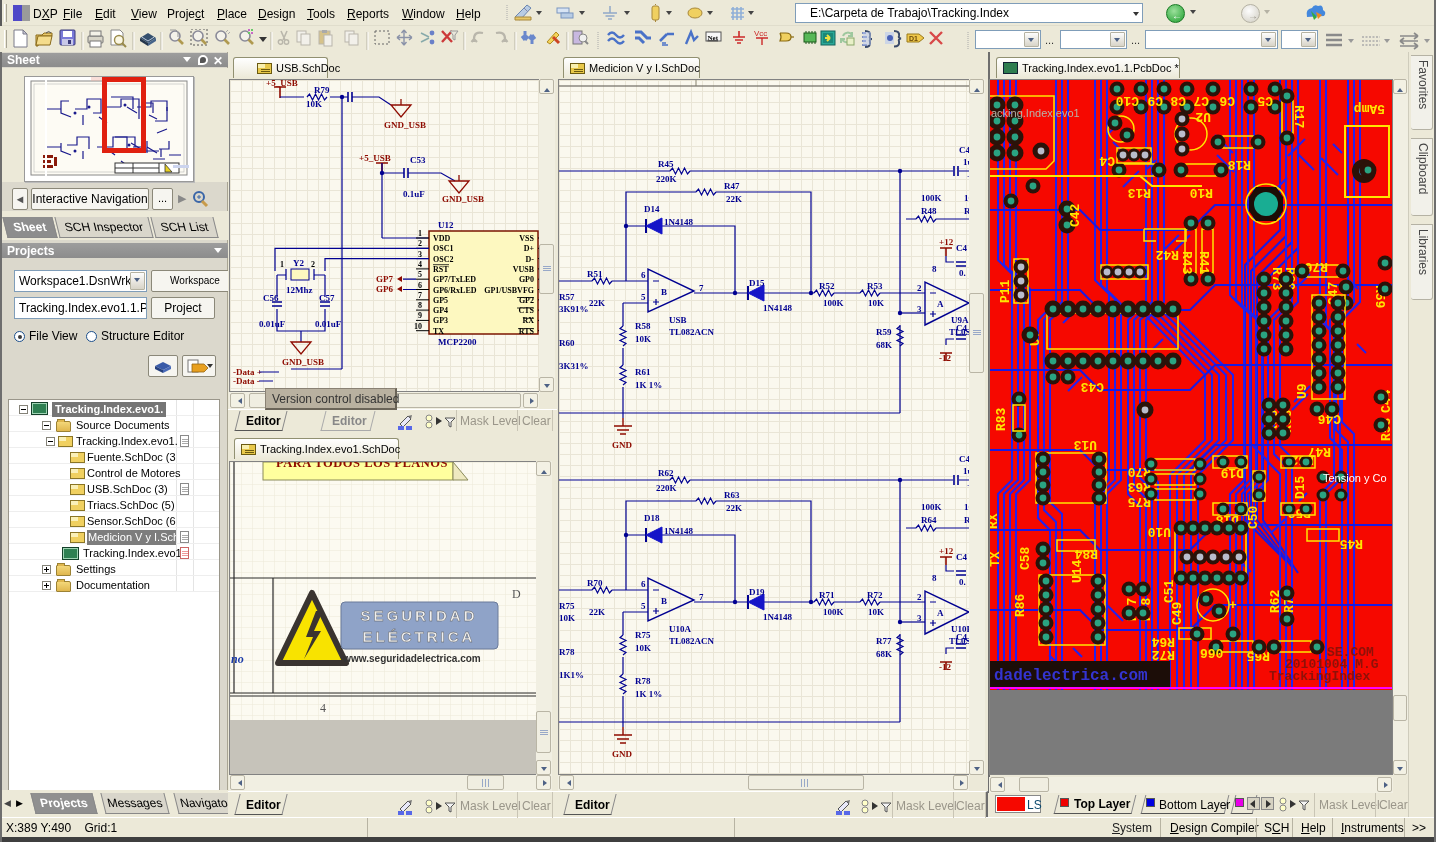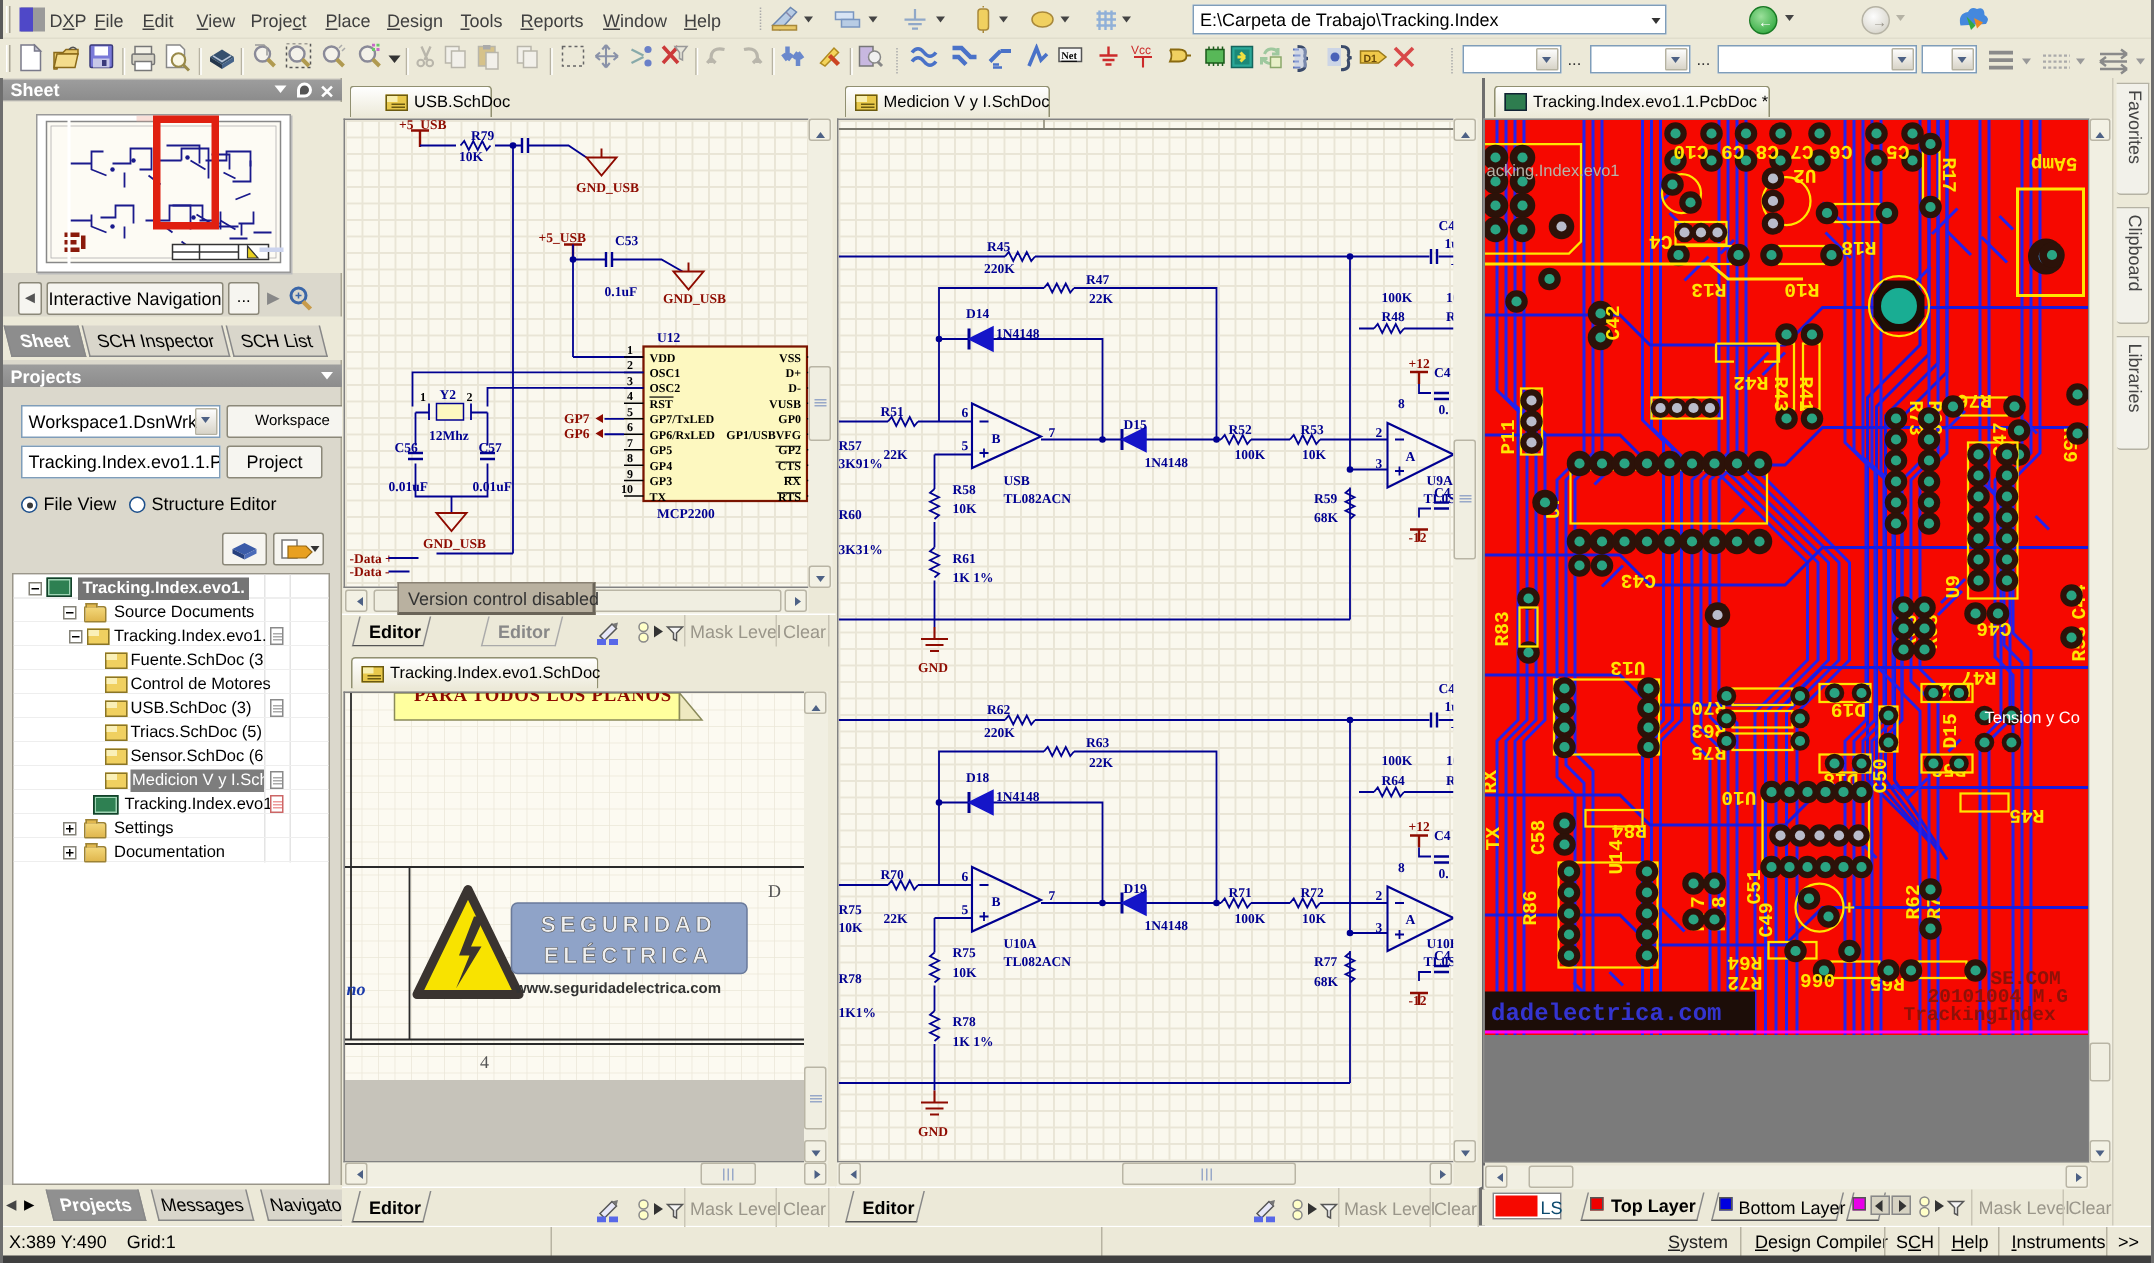--- a/index.html
+++ b/index.html
@@ -2,21 +2,21 @@
 <html><head><meta charset="utf-8">
 <style>
 *{margin:0;padding:0;box-sizing:border-box;}
 html,body{width:1436px;height:842px;overflow:hidden;}
 body{font-family:"Liberation Sans",sans-serif;background:#ece9d8;position:relative;font-size:11px;color:#000;}
 .abs{position:absolute;}
 
 #menubar{left:0;top:0;width:1436px;height:26px;background:#ece9d8;border-bottom:1px solid #e0ddcc;}
 #toolbar{left:0;top:26px;width:1436px;height:27px;background:#ece9d8;}
 .grip{width:3px;border-left:1px solid #fff;border-right:1px solid #a8a494;height:18px;}
-.menuitem{font-size:12px;color:#404040;}
+.menuitem{font-size:12px;color:#000000;}
 .menuitem u{text-decoration:underline;}
 
 .xpbtn{background:#f6f5f0;border:1px solid #8b8879;border-radius:2px;text-align:center;color:#000;}
 .combo{background:#fff;border:1px solid #7f9db9;}
 .combo .arr{position:absolute;right:1px;top:1px;bottom:1px;width:15px;background:linear-gradient(#fdfdfd,#d8d4c8);border:1px solid #b5b2a1;border-radius:1px;}
 .arrdn:after{content:"";position:absolute;left:3px;top:5px;border:3px solid transparent;border-top:4px solid #4d6185;}
 
 .sb{background:#f1efe2;}
 .sbtn{background:#f3f1e4;border:1px solid #b9b5a5;border-radius:2px;position:absolute;}
 .sth{background:#f0eee1;border:1px solid #b9b5a5;border-radius:2px;position:absolute;}
@@ -95,21 +95,21 @@
 <g transform="translate(182,2)">
       <ellipse cx="8" cy="8" rx="7" ry="5" fill="#f0d060" stroke="#a8883a"></ellipse>
     </g>
     <path d="M202 8 l3 4 l3 -4 z" fill="#444"></path>
 <g transform="translate(224,2)" stroke="#90b0d8" stroke-width="1.6">
       <path d="M2 4 h13 M2 8 h13 M2 12 h13 M4 2 v13 M8 2 v13 M12 2 v13"></path>
     </g>
     <path d="M243 8 l3 4 l3 -4 z" fill="#444"></path>
 </svg>
 
-<div class="abs combo" style="left:795px;top:3px;width:316px;height:20px;font-size:12px;line-height:18px;padding-left:4px;">E:\Carpeta de Trabajo\Tracking.Index <span style="position:absolute;right:3px;top:8px;border:3px solid transparent;border-top:4px solid #333;"></span></div>
+<div class="abs combo" style="left:795px;top:3px;width:348px;height:20px;font-size:12px;line-height:18px;padding-left:14px;">E:\Carpeta de Trabajo\Tracking.Index <span style="position:absolute;right:3px;top:8px;border:3px solid transparent;border-top:4px solid #333;"></span></div>
 <div class="abs" style="left:1166px;top:4px;width:19px;height:19px;border-radius:50%;background:radial-gradient(circle at 7px 6px,#9be09b,#1e9e2e);border:1px solid #187a24;"></div>
 <div class="abs" style="left:1172px;top:10px;color:#fff;font-weight:bold;font-size:10px;">←</div>
 <div class="abs" style="left:1190px;top:10px;border:3px solid transparent;border-top:4px solid #444;"></div>
 <div class="abs" style="left:1241px;top:4px;width:19px;height:19px;border-radius:50%;background:radial-gradient(circle at 7px 6px,#fdfdfd,#cfccc0);border:1px solid #b5b2a4;"></div>
 <div class="abs" style="left:1248px;top:10px;color:#98948a;font-weight:bold;font-size:10px;">→</div>
 <div class="abs" style="left:1264px;top:10px;border:3px solid transparent;border-top:4px solid #b5b2a4;"></div>
 <svg class="abs" style="left:1303px;top:3px;" width="24" height="20">
     <path d="M4 14 Q2 6 9 5 Q11 1 15 3 Q20 1 20 7 Q24 9 21 13 Z" fill="#4488dd"></path>
     <path d="M8 8 L14 14 L11 17 Z" fill="#33aa44"></path>
     <path d="M13 9 L19 12 L15 16 Z" fill="#ee8822"></path>
@@ -422,21 +422,21 @@
 <div class="abs xpbtn" style="left:148px;top:355px;width:30px;height:22px;"><svg width="20" height="16" style="margin-top:2px">
       <path d="M2 8 L10 4 L18 8 L10 12 Z" fill="#3a5ba8"></path>
       <path d="M2 8 L10 12 L10 15 L2 11 Z" fill="#26407e"></path>
       <path d="M18 8 L10 12 L10 15 L18 11 Z" fill="#4a6bb8"></path>
     </svg></div>
 <div class="abs xpbtn" style="left:182px;top:355px;width:34px;height:22px;"><svg width="26" height="16" style="margin-top:2px">
       <rect x="2" y="2" width="10" height="12" fill="#fff" stroke="#777"></rect>
       <path d="M6 6 h12 l4 4 l-4 4 h-12 z" fill="#e8a020" stroke="#946612" stroke-width="0.8"></path>
     </svg><span style="position:absolute;right:2px;top:8px;border:3px solid transparent;border-top:4px solid #333;"></span></div>
 
-<div class="abs" style="left:8px;top:382px;width:212px;height:408px;background:#fff;border:1px solid #9a968a;overflow:hidden;" id="tree">
+<div class="abs" style="left:8px;top:399px;width:212px;height:408px;background:#fff;border:1px solid #9a968a;overflow:hidden;" id="tree">
 <i class="abs" style="left:167px;top:0;width:1px;height:192px;background:#e4e4e4;"></i>
 <i class="abs" style="left:184px;top:0;width:1px;height:192px;background:#e4e4e4;"></i>
 <i class="abs" style="left:0;top:0;width:212px;height:192px;background:repeating-linear-gradient(transparent 0 15px,#eee 15px 16px);"></i>
 <div class="treerow" style="top:2px;">
       <span class="pm abs" style="left:10px;top:3px;"></span>
       <span class="abs" style="left:22px;top:0px;width:17px;height:13px;background:#2e8052;border:1px solid #14402a;box-shadow:inset 0 0 0 1px #9fd4b4;"></span>
       <span class="abs" style="left:43px;top:0;background:#757575;color:#fff;font-weight:bold;padding:1px 3px 2px 3px;">Tracking.Index.evo1.</span>
     </div>
 <div class="treerow" style="top:18px;">
       <span class="pm abs" style="left:33px;top:3px;"></span>

